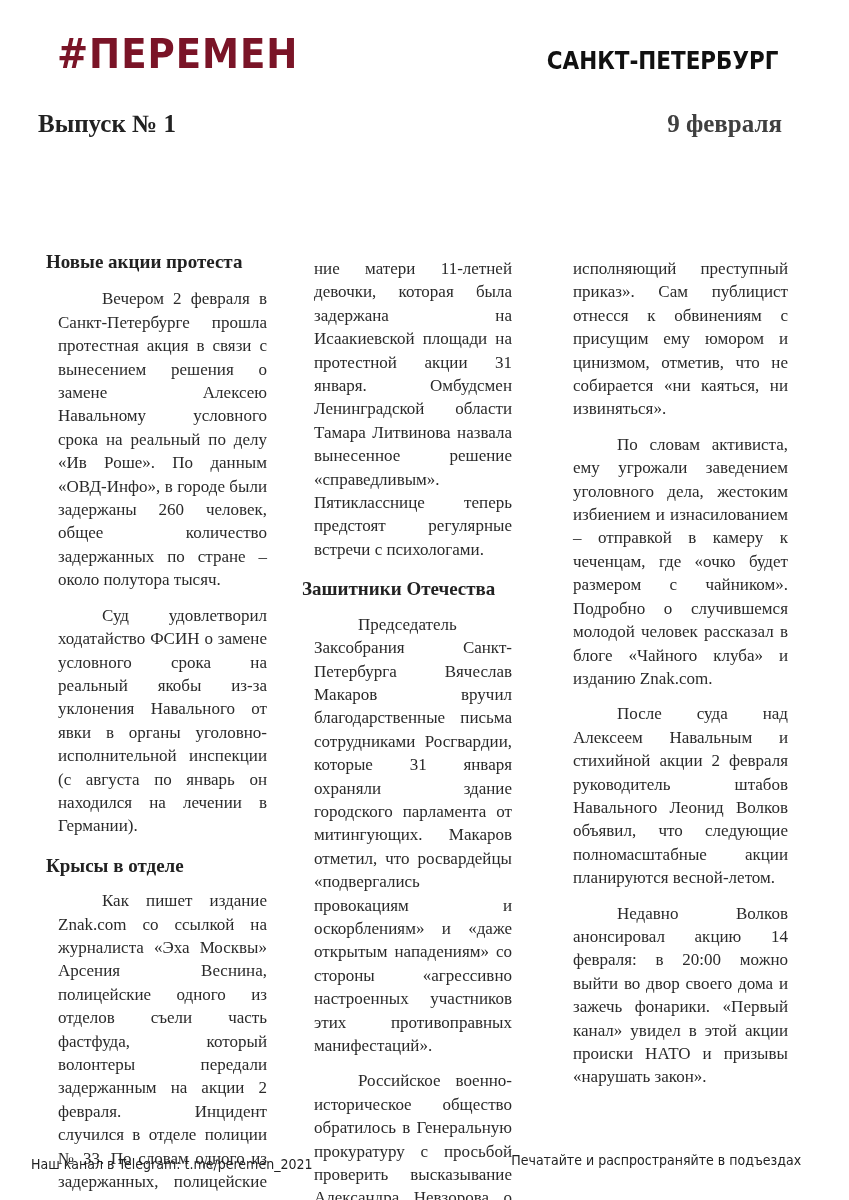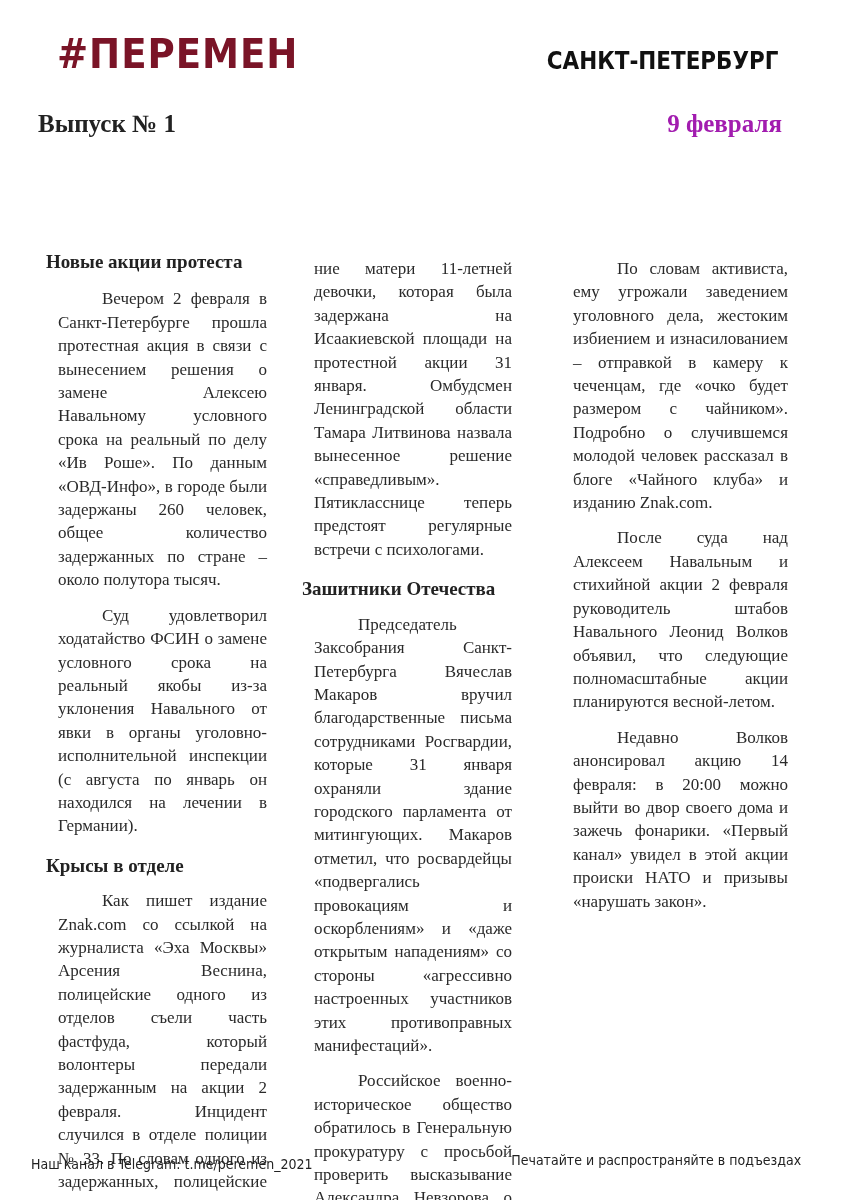--- a/index.html
+++ b/index.html
@@ -1,20 +1,20 @@
 <!DOCTYPE html>
 <html><head>
 <meta charset="utf-8">
 <style>
   html, body { margin: 0; padding: 0; background: #ffffff; }
   body { width: 849px; height: 1200px; position: relative; overflow: hidden; color: #1a1a1a; }
   .masthead { position: absolute; left: 57px; top: 34px; font-family: "DejaVu Sans", sans-serif; font-weight: bold; font-size: 40px; letter-spacing: 1px; color: #7a1427; line-height: 1; transform: scaleX(0.93); transform-origin: left; }
   .city { position: absolute; right: 70px; top: 48px; font-family: "DejaVu Sans", sans-serif; font-weight: bold; font-size: 25px; color: #111; line-height: 1; transform: scaleX(0.86); transform-origin: right; }
   .issue { position: absolute; left: 38px; top: 110px; font-family: "Liberation Serif", serif; font-weight: bold; font-size: 25px; color: #222; }
-  .date { position: absolute; right: 67px; top: 110px; font-family: "Liberation Serif", serif; font-weight: bold; font-size: 25px; color: #a21caf; }
+  .date { position: absolute; right: 67px; top: 110px; font-family: "Liberation Serif", serif; font-weight: bold; font-size: 25px; color: #404040; }
   .col { position: absolute; top: 245px; font-family: "Liberation Serif", serif; font-size: 17px; line-height: 23.4px; color: #2a2a2a; }
   .col1 { left: 46px; width: 233px; }
   .col2 { left: 302px; width: 222px; }
   .col3 { left: 561px; width: 239px; }
   .col p { margin: 12px; text-align: justify; }
   .col p.ind { text-indent: 44px; }
   .col h2 { font-family: "Liberation Serif", serif; font-weight: bold; font-size: 19px; margin: 0; color: #222; }
   .col1 h2.first { margin: 5px 0 14px 0; }
   .h-mid { margin: 16px 0 12px 0 !important; }
   .footer-left { position: absolute; left: 31px; top: 1156px; font-family: "DejaVu Sans", sans-serif; font-size: 14px; color: #222; transform: scaleX(0.9); transform-origin: left; }
@@ -39,19 +39,20 @@
 </div>
 
 <div class="col col2">
   <p>ние матери 11-летней девочки, которая была задержана на Исаакиевской площади на протестной акции 31 января. Омбудсмен Ленинградской области Тамара Литвинова назвала вынесенное решение «справедливым». Пятикласснице теперь предстоят регулярные встречи с психологами.</p>
   <h2 class="h-mid">Зашитники Отечества</h2>
   <p class="ind">Председатель Заксобрания Санкт-Петербурга Вячеслав Макаров вручил благодарственные письма сотрудниками Росгвардии, которые 31 января охраняли здание городского парламента от митингующих. Макаров отметил, что росвардейцы «подвергались провокациям и оскорблениям» и «даже открытым нападениям» со стороны «агрессивно настроенных участников этих противоправных манифестаций».</p>
   <p class="ind">Российское военно-историческое общество обратилось в Генеральную прокуратуру с просьбой проверить высказывание Александра Невзорова о Зое Космодемьянской на предмет реабилитации нацизма. Как указывается в обращении, Невзоров в эфире «Эха Москвы» назвал Космодемьянскую «фанатиком,</p>
 </div>
 
 <div class="col col3">
+  <p>исполняющий преступный приказ». Сам публицист отнесся к обвинениям с присущим ему юмором и цинизмом, отметив, что не собирается «ни каяться, ни извиняться».</p>
   <p class="ind">По словам активиста, ему угрожали заведением уголовного дела, жестоким избиением и изнасилованием – отправкой в камеру к чеченцам, где «очко будет размером с чайником». Подробно о случившемся молодой человек рассказал в блоге «Чайного клуба» и изданию Znak.com.</p>
   <p class="ind">После суда над Алексеем Навальным и стихийной акции 2 февраля руководитель штабов Навального Леонид Волков объявил, что следующие полномасштабные акции планируются весной-летом.</p>
   <p class="ind">Недавно Волков анонсировал акцию 14 февраля: в 20:00 можно выйти во двор своего дома и зажечь фонарики. «Первый канал» увидел в этой акции происки НАТО и призывы «нарушать закон».</p>
 </div>
 
 <div class="footer-left">Наш канал в Telegram: t.me/peremen_2021</div>
 <div class="footer-right">Печатайте и распространяйте в подъездах</div>
 
 </body></html>

